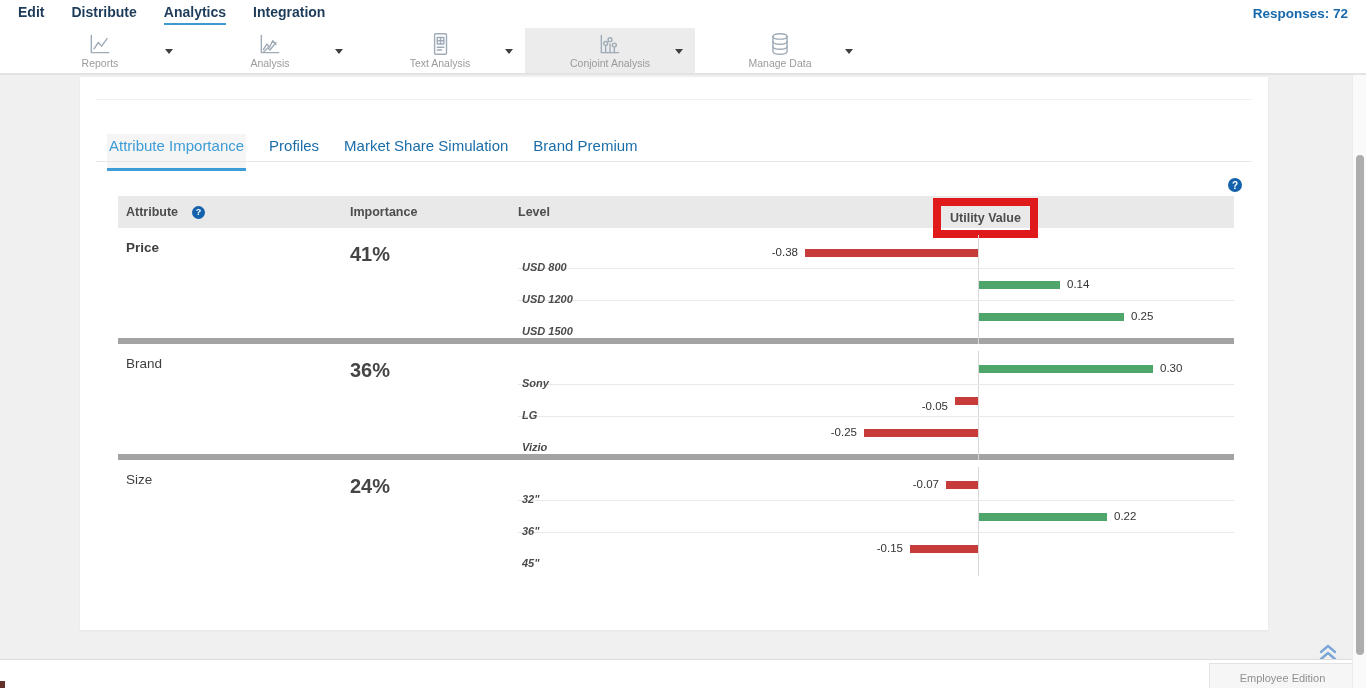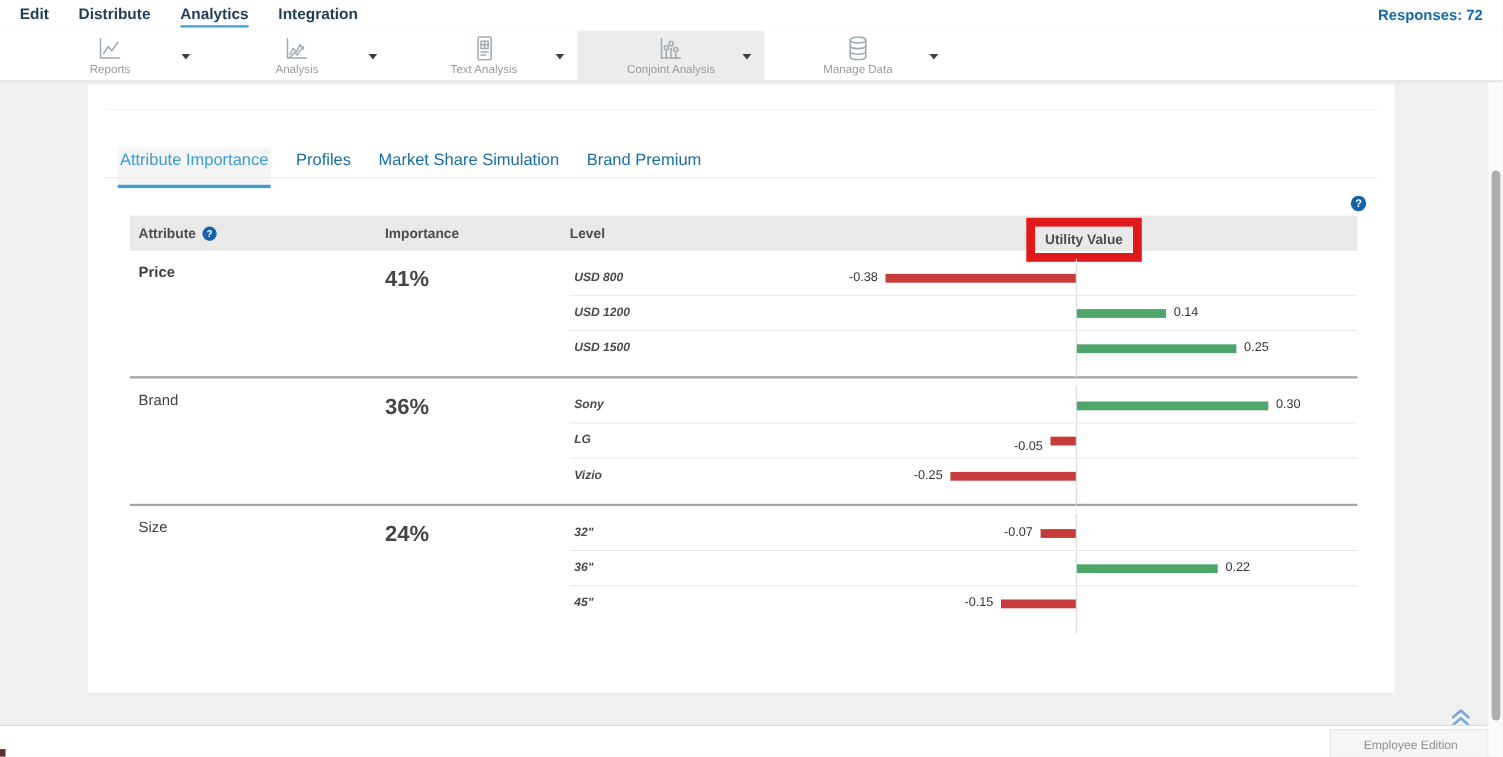--- a/index.html
+++ b/index.html
@@ -37,36 +37,36 @@
   .tabs-divider { position:absolute; left:16px; right:16px; top:84px; height:1px; background:#e8e8e8; }
 
   .help-circle { display:inline-flex; width:14px; height:14px; border-radius:50%; background:#1461ac; color:#fff;
                  font-size:10px; font-weight:bold; align-items:center; justify-content:center; }
   .help-top { position:absolute; right:26px; top:101px; cursor:pointer; }
 
   
   .table { position:absolute; left:38px; top:119px; width:1116px; }
   .thead { position:relative; height:32px; background:#e9e9e9; }
   .th { position:absolute; top:9px; font-size:12.5px; font-weight:bold; color:#4d4d4d; }
-  .th-attr  { left:8px; display:flex; gap:6px; align-items:center; }
+  .th-attr  { left:8px; display:flex; gap:14px; align-items:center; }
   .th-attr .help-circle { width:13px; height:13px; font-size:9px; }
   .th-imp   { left:232px; }
   .th-level { left:400px; }
   .th-util  { left:815px; top:2px; padding:5px 9px; border:8px solid #a3a3a3; }
 
-  .group { position:relative; min-height:116px; border-bottom:2px solid #a3a3a3; }
+  .group { position:relative; min-height:116px; border-bottom:6px solid #a3a3a3; }
   .group:last-child { border-bottom:none; }
   .attr-name { position:absolute; left:8px; top:12px; font-size:13.5px; color:#3f3f3f; }
   .attr-name.bold { font-weight:bold; }
   .importance { position:absolute; left:232px; top:15px; font-size:20px; font-weight:bold; color:#454545; }
   .levels { position:absolute; left:400px; top:0; width:716px; padding-top:9px; }
   .axis { position:absolute; left:460px; top:7px; bottom:-11px; width:1px; background:#d8d8d8; }
   .level-row { position:relative; height:32px; }
   .level-row.sep { border-bottom:1px solid #e9e9e9; }
-  .level-name { position:absolute; left:4px; top:9px; font-size:11px; font-weight:bold; font-style:italic; color:#4a4a4a; }
+  .level-name { position:absolute; left:4px; top:24px; font-size:11px; font-weight:bold; font-style:italic; color:#4a4a4a; }
   .bar { position:absolute; top:12px; height:8px; }
   .bar-value { position:absolute; top:9px; font-size:11.5px; color:#333333; white-space:nowrap; }
 
   
   .backtop { position:absolute; left:1316px; top:639px; width:24px; height:24px; cursor:pointer; }
   .backtop svg { width:24px; height:24px; stroke:#7ba6d5; fill:none; stroke-width:2.4; stroke-linecap:round; stroke-linejoin:round; }
   .footer-strip { position:absolute; left:0; top:659px; width:1352px; height:29px; background:#ffffff; border-top:1px solid #dddddd; }
   .edition-box { position:absolute; left:1209px; top:663px; width:147px; height:25px; background:#f6f6f6;
                  border:1px solid #e3e3e3; border-bottom:none; overflow:hidden; text-align:center; }
   .edition-box span { display:inline-block; margin-top:8px; font-size:11px; color:#8f8f8f; }

